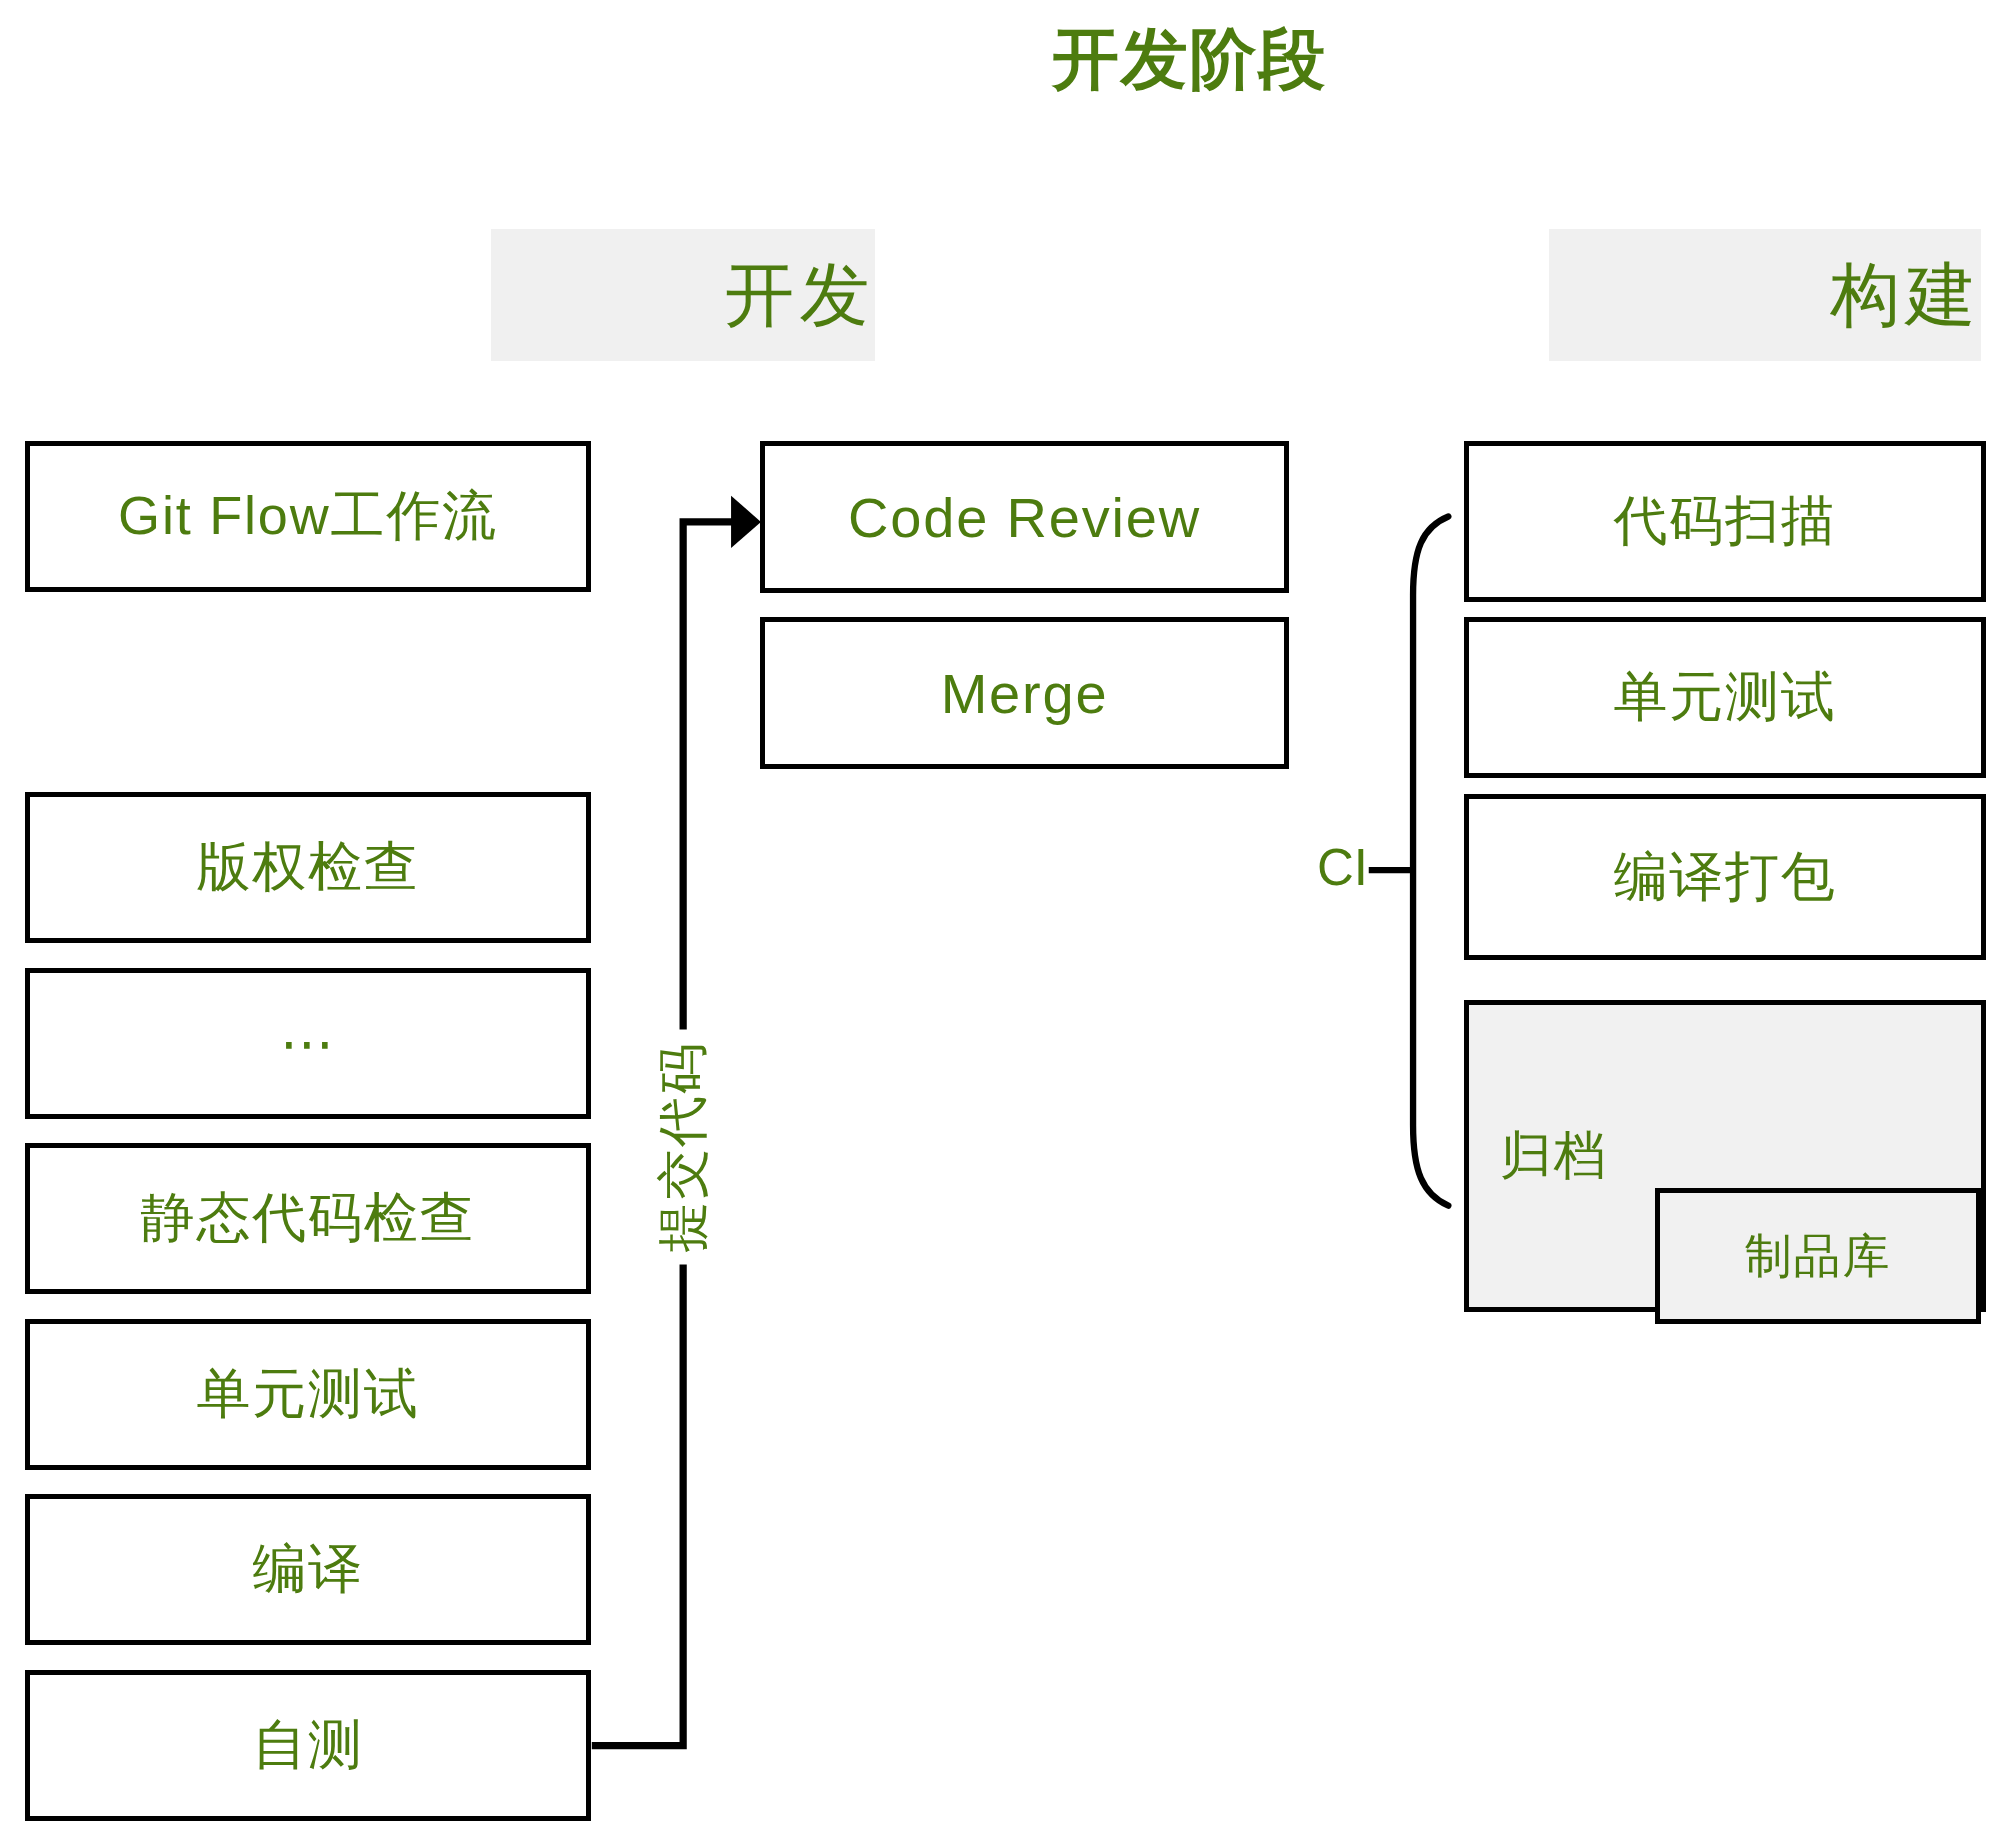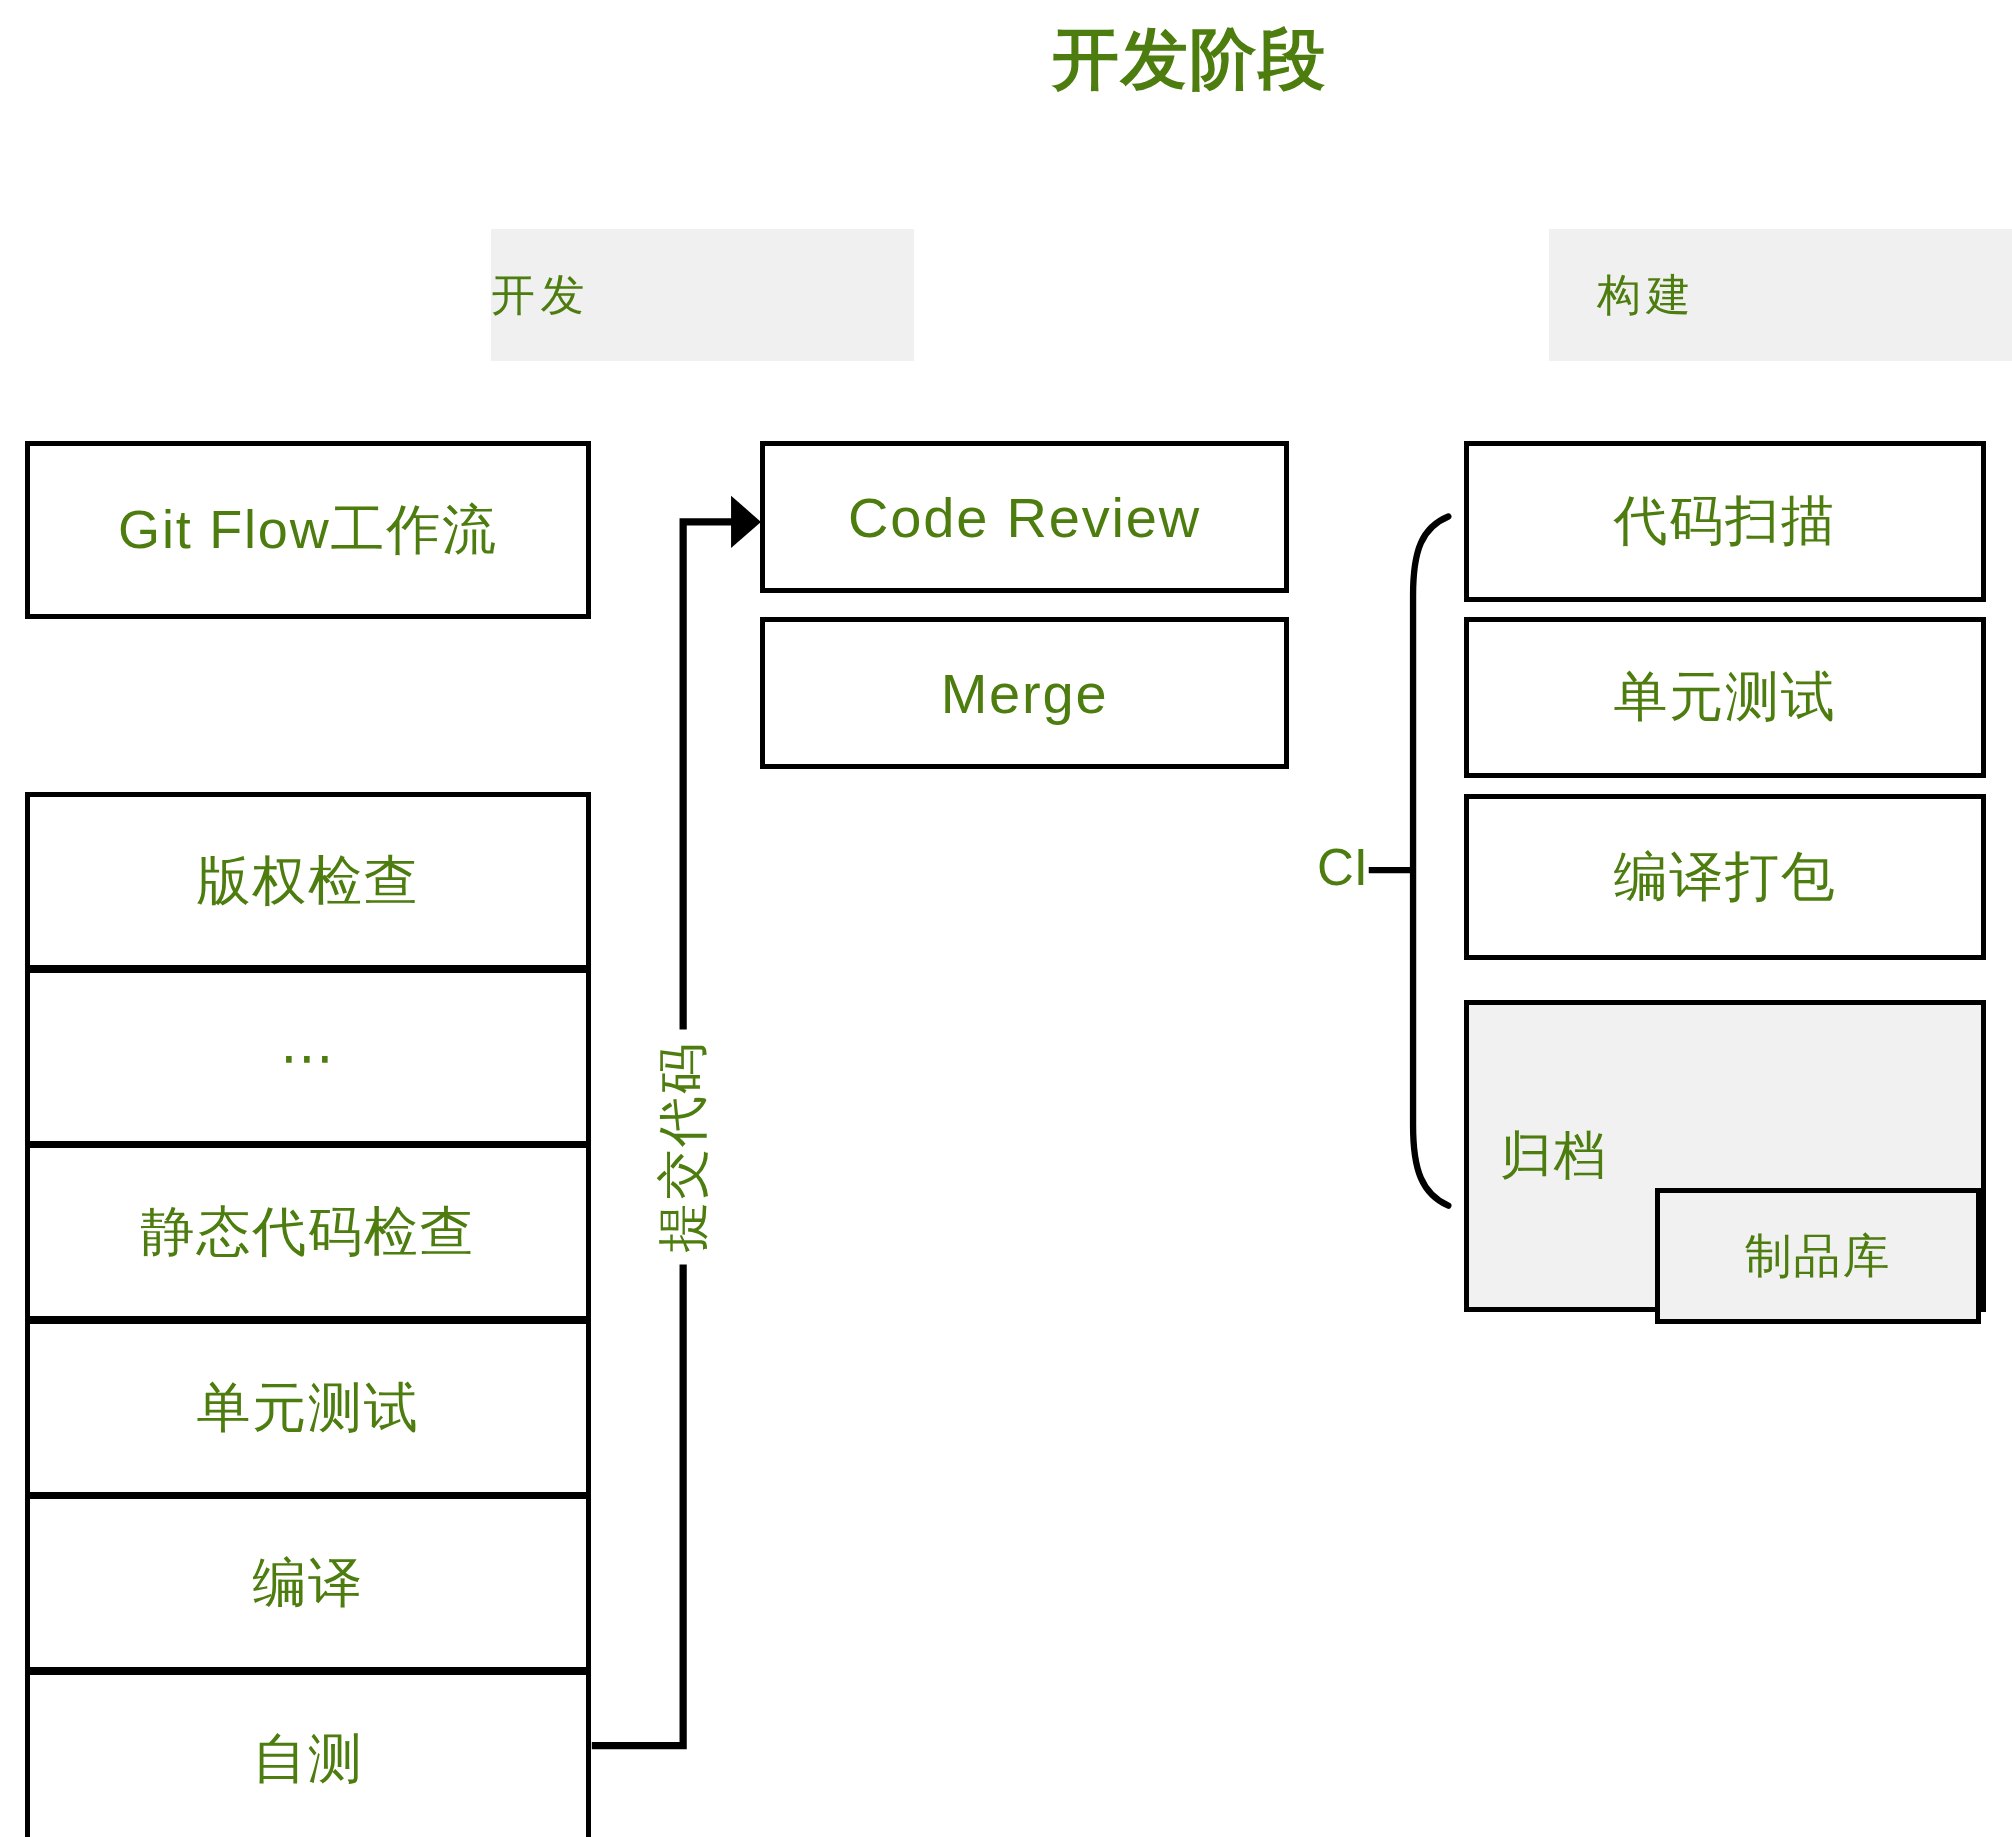--- a/index.html
+++ b/index.html
@@ -13,39 +13,39 @@
   }
   .title{
     position:absolute;
     left:918px;top:18px;width:543px;height:81px;
     text-align:center;
     font-size:67px;font-weight:700;line-height:81px;
     letter-spacing:1.8px;
   }
   .hdr{
     position:absolute;
-    width:423px;height:132px;
+    width:384px;height:132px;
     background:#f0f0f0;
-    text-align:left;
-    font-size:44px;line-height:132px;
+    text-align:right;
+    font-size:70px;line-height:132px;
     letter-spacing:5.4px;
   }
   .hdr-dev{left:491px;top:229px;}
   .hdr-build{left:1549px;top:229px;padding-left:48px;}
   .box{
     position:absolute;
     box-sizing:border-box;
     border:5.4px solid #000;
     background:#fff;
     display:flex;align-items:center;justify-content:center;
     text-align:center;
     font-size:54px;
     letter-spacing:1.8px;
   }
-  .left-box{left:25px;width:566px;height:178px;}
+  .left-box{left:25px;width:566px;height:151px;}
   .mid-box{left:760px;width:529px;height:152px;font-size:56px;}
   .right-box{left:1464px;width:522px;height:161px;}
   .archive-box{
     position:absolute;
     box-sizing:border-box;
     left:1464px;top:1000px;width:522px;height:312px;
     border:5.4px solid #000;
     background:#f1f1f1;
   }
   .archive-label{

